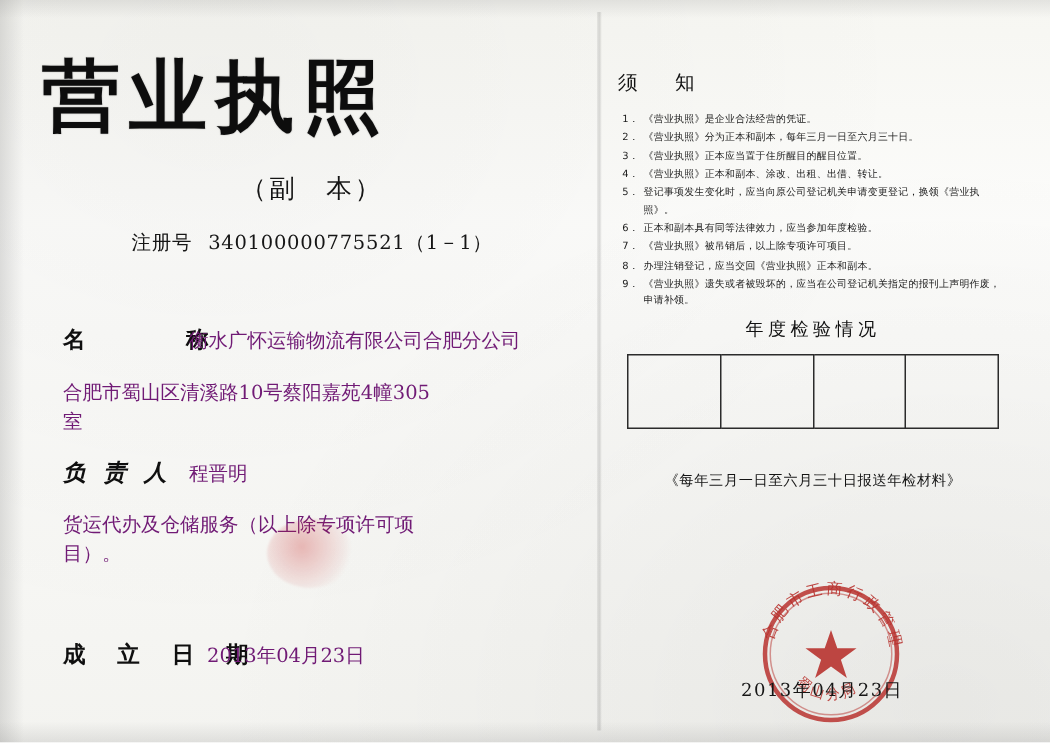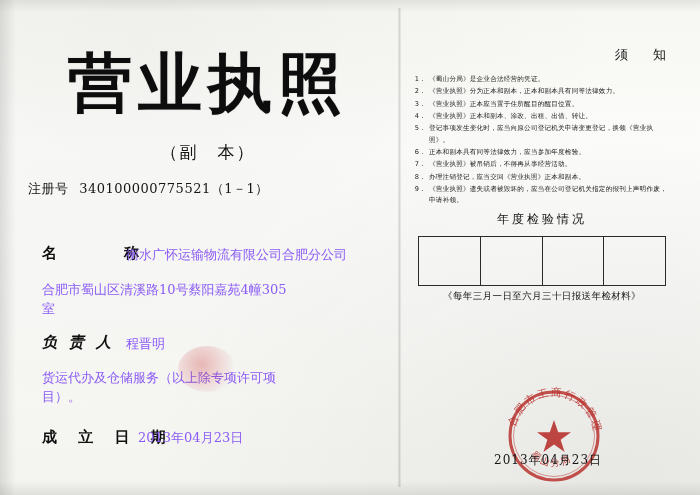--- a/index.html
+++ b/index.html
@@ -53,37 +53,37 @@
   .left-panel {
     position: absolute;
     left: 28px;
     top: 30px;
     width: 360px;
     height: 440px;
   }
   .doc-title {
     font-family: "DejaVu Serif", "Liberation Serif", serif;
     font-weight: bold;
-    font-size: 64px;
+    font-size: 52px;
     letter-spacing: 6px;
-    text-align: center;
-    margin-top: 10px;
+    text-align: left;
+    margin-top: 0;
     color: #0d0d0d;
     text-shadow: 0 0 1px rgba(0,0,0,0.35);
   }
   .doc-subtitle {
     text-align: center;
     font-family: Liberation Sans, sans-serif;
     font-size: 17px;
     margin-top: 14px;
     letter-spacing: 2px;
     color: #141414;
   }
   .reg-line {
-    text-align: left;
+    text-align: center;
     font-family: "DejaVu Serif", "Liberation Serif", serif;
     font-size: 13px;
     margin-top: 16px;
     letter-spacing: 0.5px;
     color: #161616;
   }
   .reg-line .reg-label { margin-right: 6px; }
 
   .fields {
     margin-top: 46px;
@@ -104,21 +104,21 @@
     letter-spacing: 4px;
     white-space: nowrap;
   }
   .field-label.wide {
     letter-spacing: 1px;
   }
   .field-value {
     font-family: "DejaVu Serif", "Liberation Serif", serif;
     font-size: 13px;
     line-height: 1.45;
-    color: #8b5cf6;
+    color: #701a75;
     padding-top: 2px;
     max-width: 250px;
   }
   .field-row.name .field-label { letter-spacing: 26px; }
   .field-row.person .field-label { letter-spacing: 12px; font-style: italic; }
 
   .found-row {
     position: absolute;
     left: 14px;
     bottom: 22px;
@@ -159,21 +159,21 @@
   }
 
   
   .right-panel {
     position: absolute;
     left: 412px;
     top: 46px;
     width: 260px;
   }
   .notice-title {
-    text-align: right;
+    text-align: left;
     font-family: Liberation Serif, serif;
     font-size: 13px;
     letter-spacing: 6px;
     color: #111;
     margin-bottom: 10px;
   }
   .notice-list {
     font-family: "DejaVu Sans", "Liberation Sans", sans-serif;
     font-size: 6.6px;
     line-height: 1.72;
@@ -208,21 +208,21 @@
   }
   .annual-table td {
     border: 1px solid #2b2b2b;
     height: 46px;
     width: 25%;
   }
   .annual-note {
     text-align: center;
     font-family: "DejaVu Sans", "Liberation Sans", sans-serif;
     font-size: 9.5px;
-    margin-top: 4px;
+    margin-top: 28px;
     color: #141414;
     letter-spacing: 0.4px;
   }
 
   
   .seal {
     position: absolute;
     left: 500px;
     top: 382px;
     width: 108px;
@@ -283,45 +283,45 @@
       <div class="field-label">成 立 日 期</div>
       <div class="field-value">2013年04月23日</div>
     </div>
   </div>
 
   <div class="right-panel">
     <div class="notice-title">须　知</div>
     <div class="notice-list">
       <div class="notice-item">
         <span class="notice-num">1．</span>
-        <span class="notice-text">《蜀山分局》是企业合法经营的凭证。</span>
+        <span class="notice-text">《营业执照》是企业合法经营的凭证。</span>
       </div>
       <div class="notice-item">
         <span class="notice-num">2．</span>
-        <span class="notice-text">《营业执照》分为正本和副本，正本和副本具有同等法律效力。</span>
+        <span class="notice-text">《营业执照》分为正本和副本，每年三月一日至六月三十日。</span>
       </div>
       <div class="notice-item">
         <span class="notice-num">3．</span>
         <span class="notice-text">《营业执照》正本应当置于住所醒目的醒目位置。</span>
       </div>
       <div class="notice-item">
         <span class="notice-num">4．</span>
         <span class="notice-text">《营业执照》正本和副本、涂改、出租、出借、转让。</span>
       </div>
       <div class="notice-item">
         <span class="notice-num">5．</span>
         <span class="notice-text">登记事项发生变化时，应当向原公司登记机关申请变更登记，换领《营业执照》。</span>
       </div>
       <div class="notice-item">
         <span class="notice-num">6．</span>
         <span class="notice-text">正本和副本具有同等法律效力，应当参加年度检验。</span>
       </div>
       <div class="notice-item">
         <span class="notice-num">7．</span>
-        <span class="notice-text">《营业执照》被吊销后，不得再从事经营活动。</span>
+        <span class="notice-text">《营业执照》被吊销后，以上除专项许可项目。</span>
       </div>
       <div class="notice-item">
         <span class="notice-num">8．</span>
         <span class="notice-text">办理注销登记，应当交回《营业执照》正本和副本。</span>
       </div>
       <div class="notice-item">
         <span class="notice-num">9．</span>
         <span class="notice-text">《营业执照》遗失或者被毁坏的，应当在公司登记机关指定的报刊上声明作废，申请补领。</span>
       </div>
     </div>

